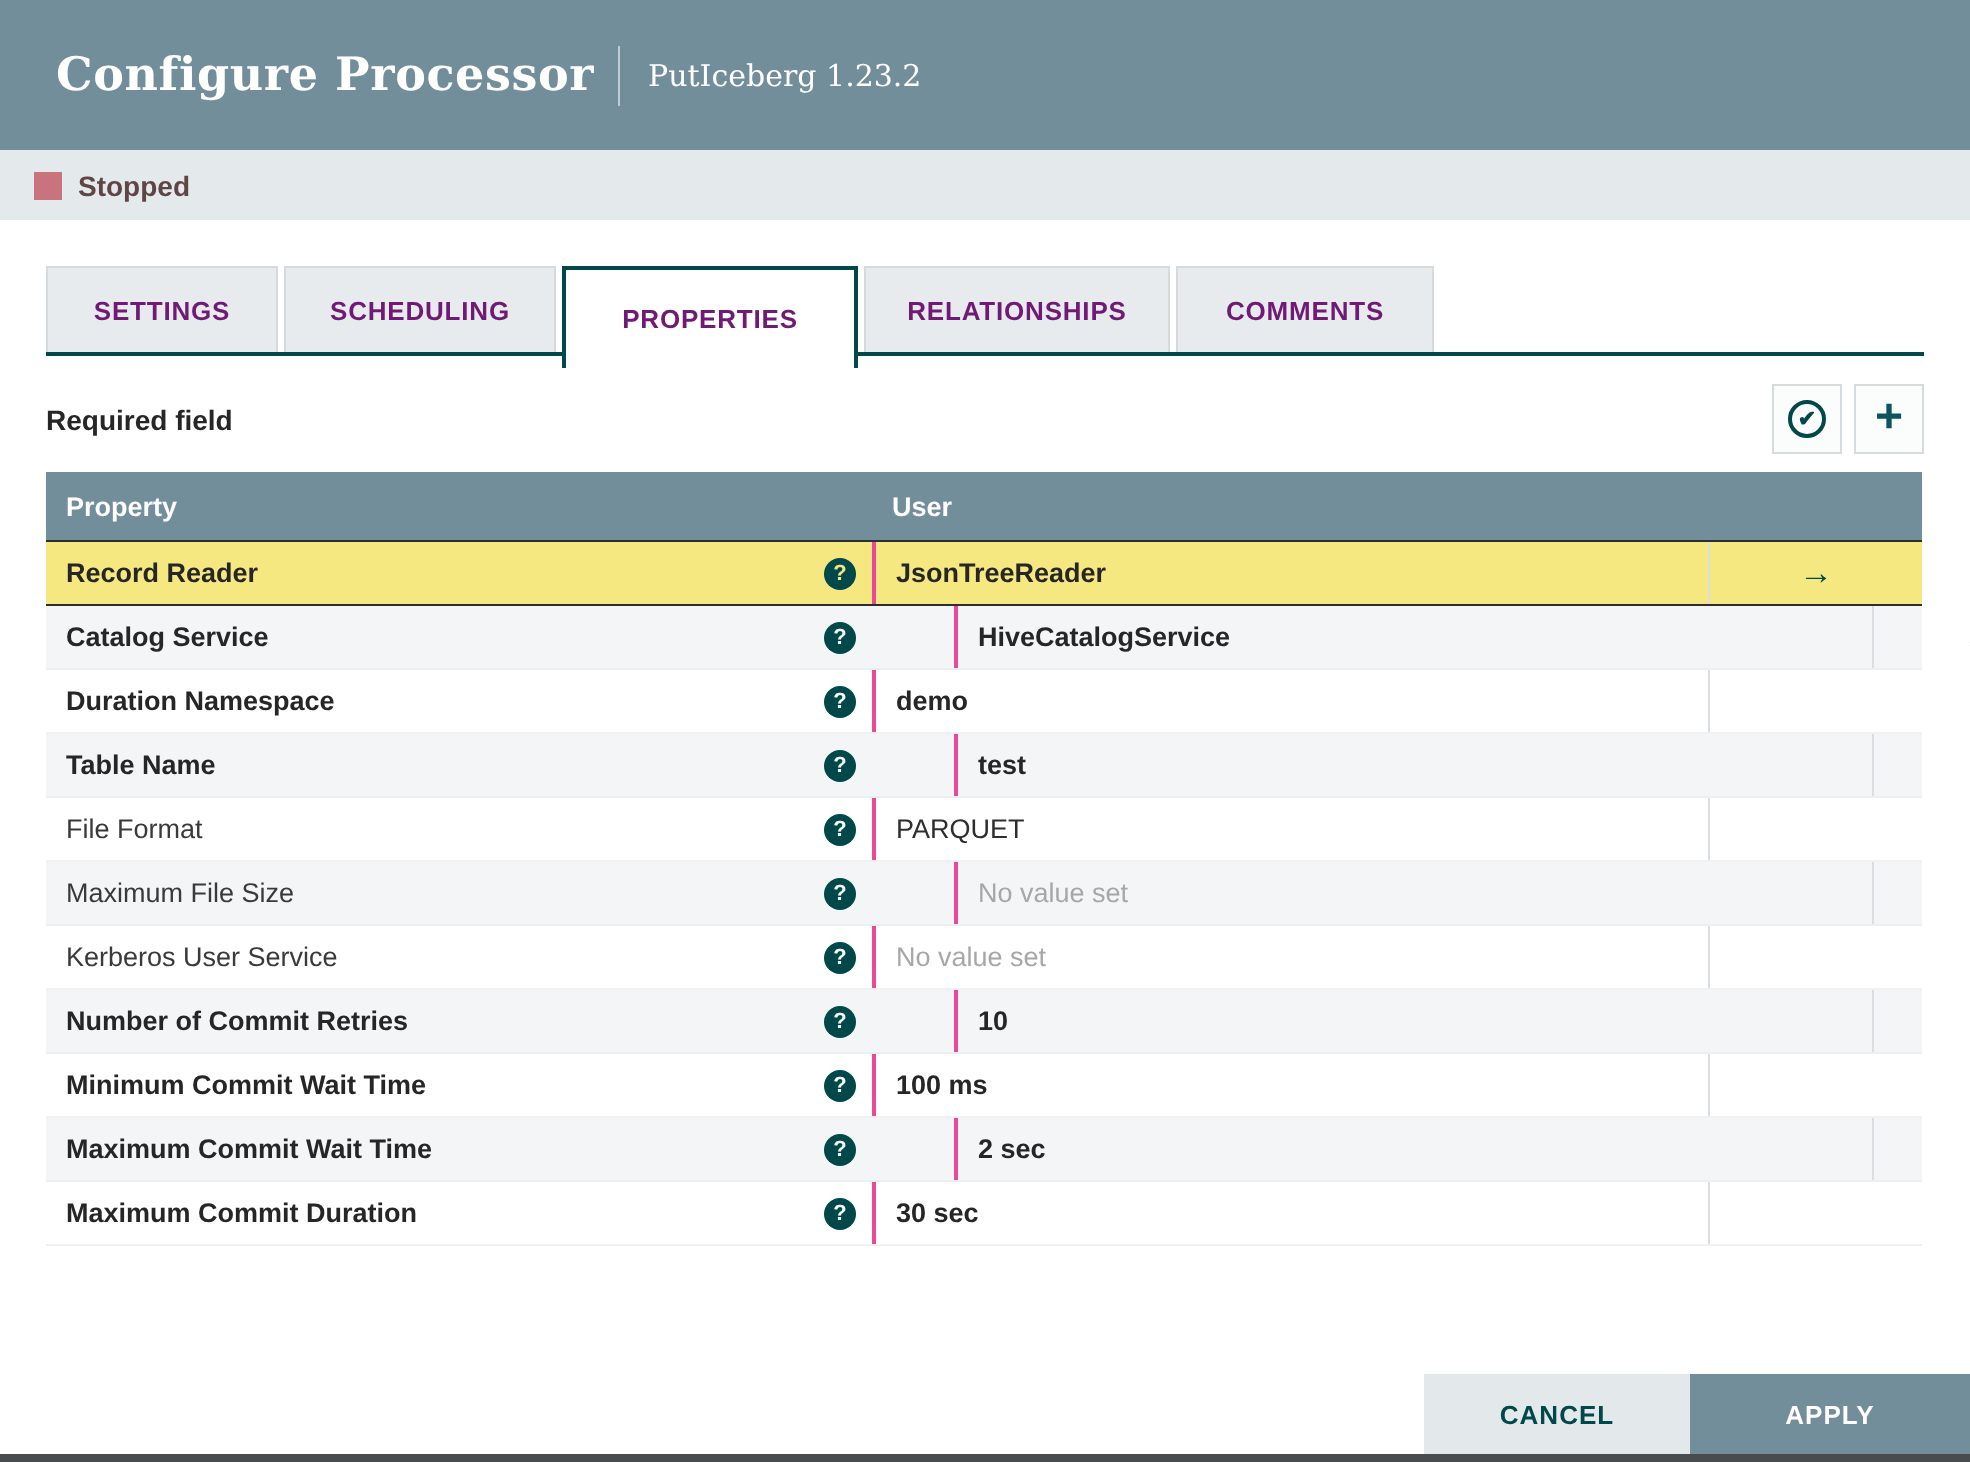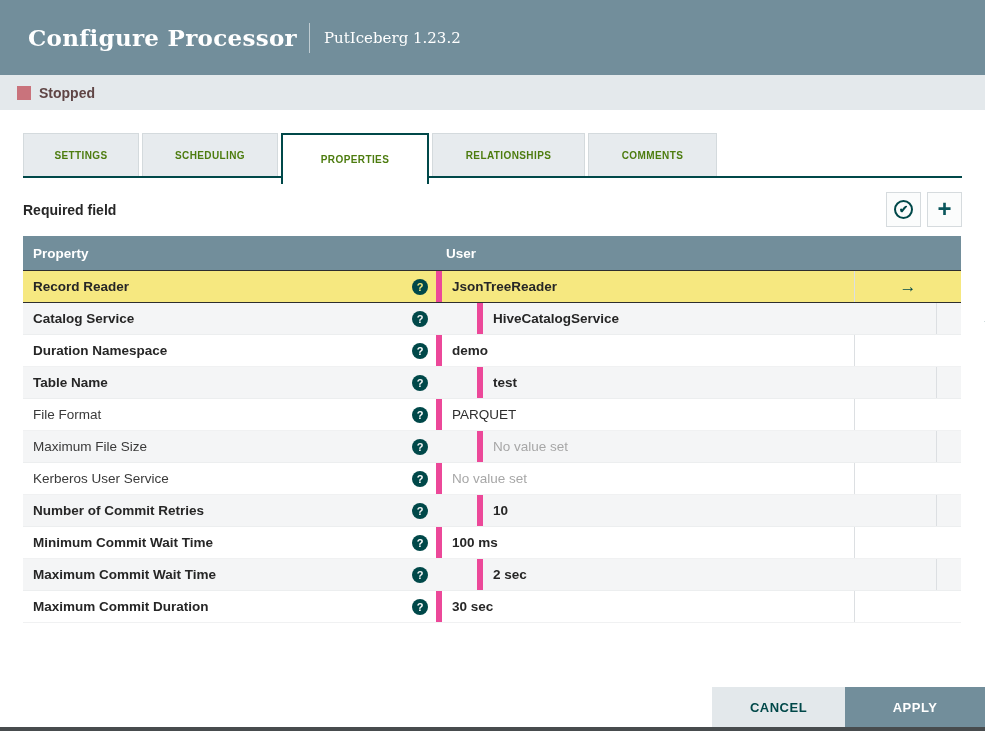--- a/index.html
+++ b/index.html
@@ -14,22 +14,22 @@
   .hdr-sub{font-family:"DejaVu Serif",serif;font-size:15px;color:#fff;}
   
   .statusbar{height:35px;background:#e4e9ec;display:flex;align-items:center;padding-left:17px;}
   .status-square{width:14px;height:14px;background:#c9737c;margin-right:8px;}
   .status-label{font-size:14px;font-weight:bold;color:#5f4545;}
   
   .content{padding:0 23px;}
   
   .tabbar{margin-top:23px;height:45px;box-sizing:border-box;border-bottom:2px solid #004849;display:flex;align-items:flex-start;gap:3px;}
   .tab{height:43px;box-sizing:border-box;background:#e7ebee;border:1px solid #d4dadd;border-bottom:none;
-       display:flex;align-items:center;justify-content:center;font-size:10px;font-weight:bold;
-       color:#4d7c0f;letter-spacing:.4px;cursor:pointer;}
+       display:flex;align-items:center;justify-content:center;font-size:13px;font-weight:bold;
+       color:#701a75;letter-spacing:.4px;cursor:pointer;}
   .tab.active{height:51px;background:#fff;border:2px solid #004849;border-bottom:none;position:relative;z-index:2;}
   .t0{width:116px}.t1{width:136px}.t2{width:148px}.t3{width:153px}.t4{width:129px}
   
   .toolbar{margin-top:14px;display:flex;align-items:center;justify-content:space-between;}
   .required-label{font-size:14px;font-weight:bold;color:#262626;}
   .iconbtns{display:flex;gap:6px;}
   .iconbtn{width:35px;height:35px;box-sizing:border-box;border:1px solid #d6dbde;background:#fbfcfc;
            display:flex;align-items:center;justify-content:center;cursor:pointer;}
   .verify-circ{width:19px;height:19px;box-sizing:border-box;border:2px solid #004849;border-radius:50%;
                display:flex;align-items:center;justify-content:center;font-size:11px;font-weight:bold;color:#004849;}
@@ -37,21 +37,21 @@
   
   .ptable{margin-top:9px;width:938px;}
   .thead{height:34px;background:#728e9b;display:grid;grid-template-columns:413px 418px 107px;align-items:center;}
   .thead .hcell{color:#fff;font-size:13.5px;font-weight:bold;padding-left:10px;}
   .row{display:grid;grid-template-columns:413px 418px 107px;height:31px;align-items:center;cursor:pointer;}
   .row.plain{--rowbg:#ffffff;background:#ffffff;border-bottom:1px solid #f0f1f2;}
   .row.alt{--rowbg:#f4f5f6;background:#f4f5f6;border-bottom:1px solid #eceeef;gap:41px;}
   .row.hl{--rowbg:#f6e880;background:#f6e880;border-top:1px solid #2e2e2e;border-bottom:1px solid #2e2e2e;}
   .cell{height:100%;display:flex;align-items:center;box-sizing:border-box;}
   .cell.prop{justify-content:space-between;padding-left:10px;padding-right:8px;}
-  .cell.val{border-left:6px solid #ec4899;padding-left:10px;}
+  .cell.val{border-left:2px solid #ec4899;padding-left:10px;}
   .cell.go{border-left:1px solid #dcdfe2;justify-content:center;}
   .prop-label{font-size:13.5px;color:#3a3a3a;}
   .val-label{font-size:13.5px;color:#2e2e2e;}
   .row.bold .prop-label,.row.bold .val-label{font-weight:bold;color:#262626;}
   .row.novalue .val-label{color:#a7a7a7;font-weight:normal;}
   .help{width:16px;height:16px;border-radius:50%;background:#004849;color:var(--rowbg);
         display:flex;align-items:center;justify-content:center;font-size:11px;font-weight:bold;flex:0 0 16px;}
   .arrow{font-size:17px;font-weight:bold;color:#004849;visibility:hidden;}
   .row.goto .arrow{visibility:visible;}
   

